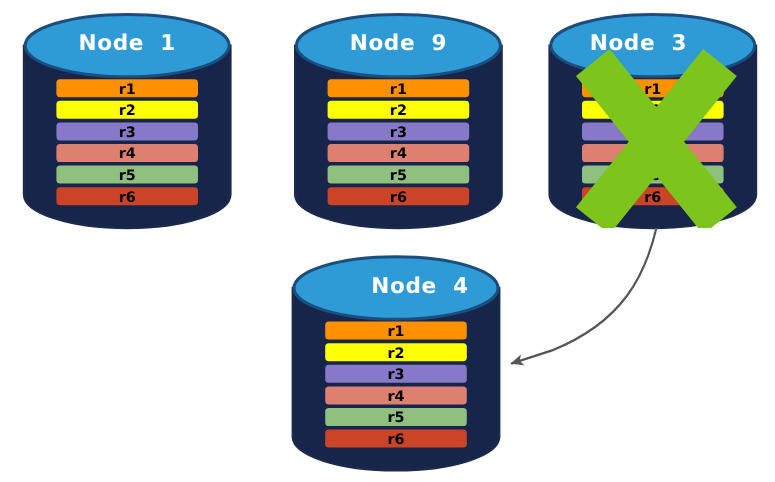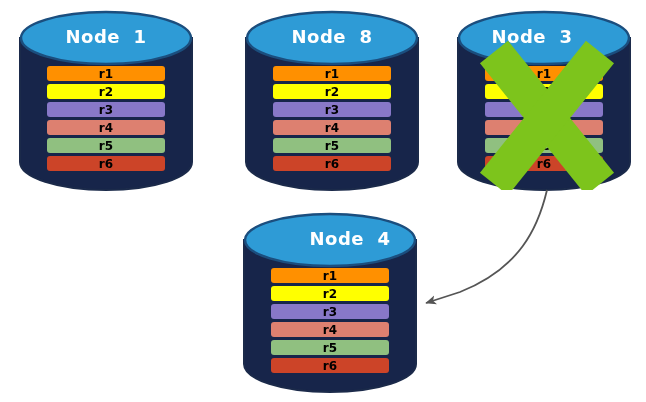--- a/index.html
+++ b/index.html
@@ -89,21 +89,21 @@
         <div class="row" style="background: rgb(221, 128, 112); height: 15px; font-size: 12px; color: rgb(0, 0, 0);">r4</div>
         <div class="row" style="background: rgb(144, 192, 128); height: 15px; font-size: 12px; color: rgb(0, 0, 0);">r5</div>
         <div class="row" style="background: rgb(204, 68, 40); height: 15px; font-size: 12px; color: rgb(0, 0, 0);">r6</div>
       </div>
     </div>
     <div class="node" style="left: 246px; top: 10px; width: 172px; height: 180px;">
       <svg class="node-svg" width="172" height="180" viewBox="0 0 172 180">
         <path d="M 0 28 L 0 152 A 86 28 0 0 0 172 152 L 172 28 Z" fill="#17254A" stroke="#1B2A4A" stroke-width="2"></path>
         <ellipse cx="86" cy="28" rx="85" ry="26" fill="#2E9BD6" stroke="#1B4E7E" stroke-width="2.5"></ellipse>
       </svg>
-      <div class="node-title" style="top: 16px; font-size: 18px; color: rgb(255, 255, 255);">Node  8</div>
+      <div class="node-title" style="top: 16px; font-size: 18px; color: rgb(255, 255, 255);">Node  9</div>
       <div class="rows" style="left: 27px; top: 56px; width: 118px; height: 105px; gap: 3px;">
         <div class="row" style="background: rgb(255, 144, 0); height: 15px; font-size: 12px; color: rgb(0, 0, 0);">r1</div>
         <div class="row" style="background: rgb(255, 255, 0); height: 15px; font-size: 12px; color: rgb(0, 0, 0);">r2</div>
         <div class="row" style="background: rgb(136, 120, 200); height: 15px; font-size: 12px; color: rgb(0, 0, 0);">r3</div>
         <div class="row" style="background: rgb(221, 128, 112); height: 15px; font-size: 12px; color: rgb(0, 0, 0);">r4</div>
         <div class="row" style="background: rgb(144, 192, 128); height: 15px; font-size: 12px; color: rgb(0, 0, 0);">r5</div>
         <div class="row" style="background: rgb(204, 68, 40); height: 15px; font-size: 12px; color: rgb(0, 0, 0);">r6</div>
       </div>
     </div>
     <div class="node" style="left: 458px; top: 10px; width: 148px; height: 180px;">

